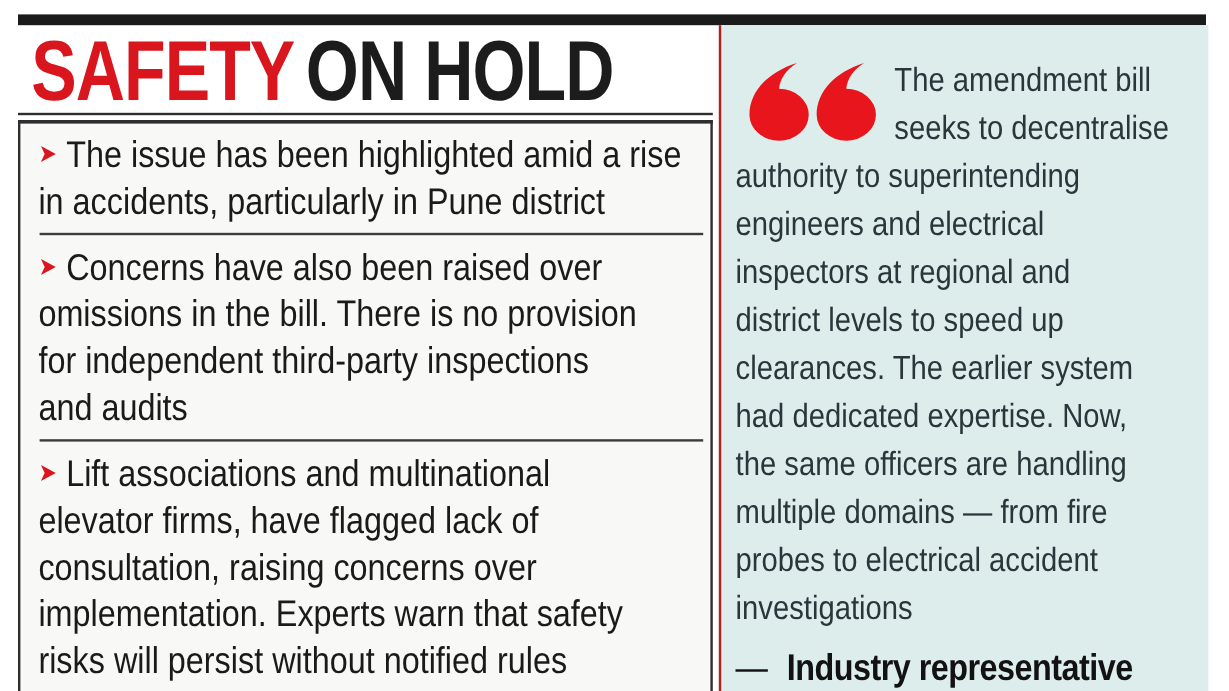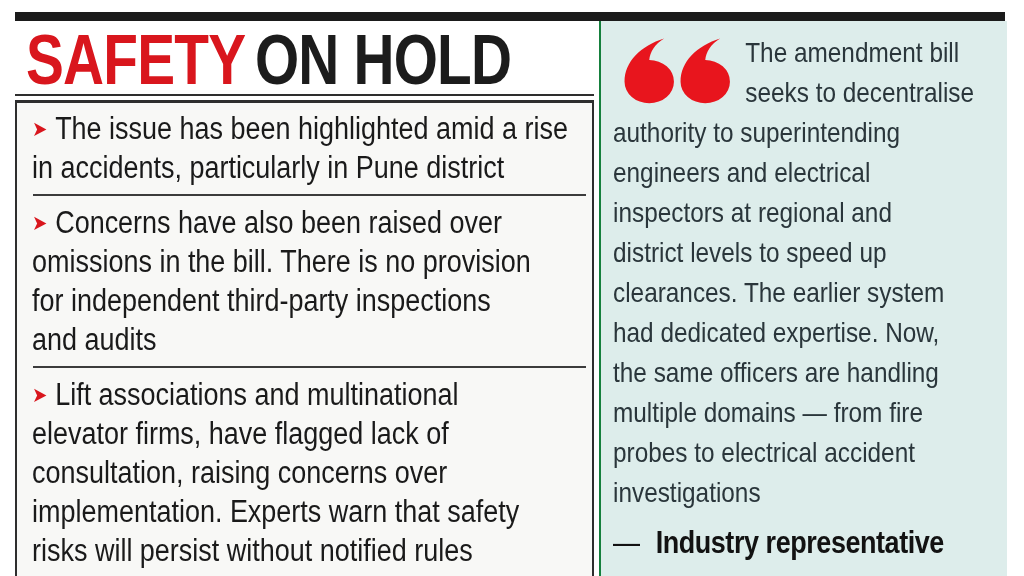--- a/index.html
+++ b/index.html
@@ -42,22 +42,22 @@
     transform: scaleX(0.87); transform-origin: 0 0; width: 114.9%;
     font-size: 31px; line-height: 39px; color: #1a1a1a;
   }
   .arrow { float: left; color: #d9161d; font-size: 21px; line-height: 39px; margin-right: 9px; }
   .btext { display: block; white-space: pre-line; }
   .rule { border: none; height: 2px; background: #3c3c3c; margin: 7px 2px 7px 1px; }
 
   
   .quote-panel {
     position: absolute; left: 599px; top: 21px; width: 408px; height: 555px;
-    background: #ddedeb; border-left: 2px solid #15803d;
-    padding: 12px 8px 0 12px;
+    background: #ddedeb; border-left: 2px solid #b91c1c;
+    padding: 26px 8px 0 12px;
   }
   .quote-body {
     transform: scaleX(0.87); transform-origin: 0 0; width: 114.9%;
     font-size: 28px; line-height: 40px; color: #2a363b;
   }
   .qmark { float: left; width: 142px; height: 72px; margin: 4px 10px 0 0; }
   .qtext { display: block; white-space: pre-line; }
   .attribution {
     transform: scaleX(0.87); transform-origin: 0 0; width: 114.9%;
     margin-top: 12px; font-size: 31px; line-height: 36px; color: #121212;

